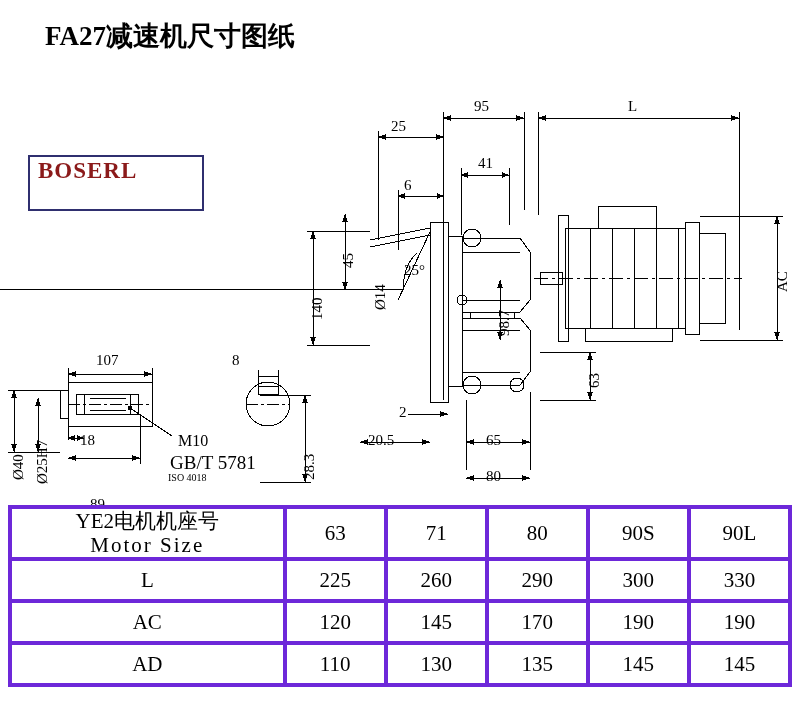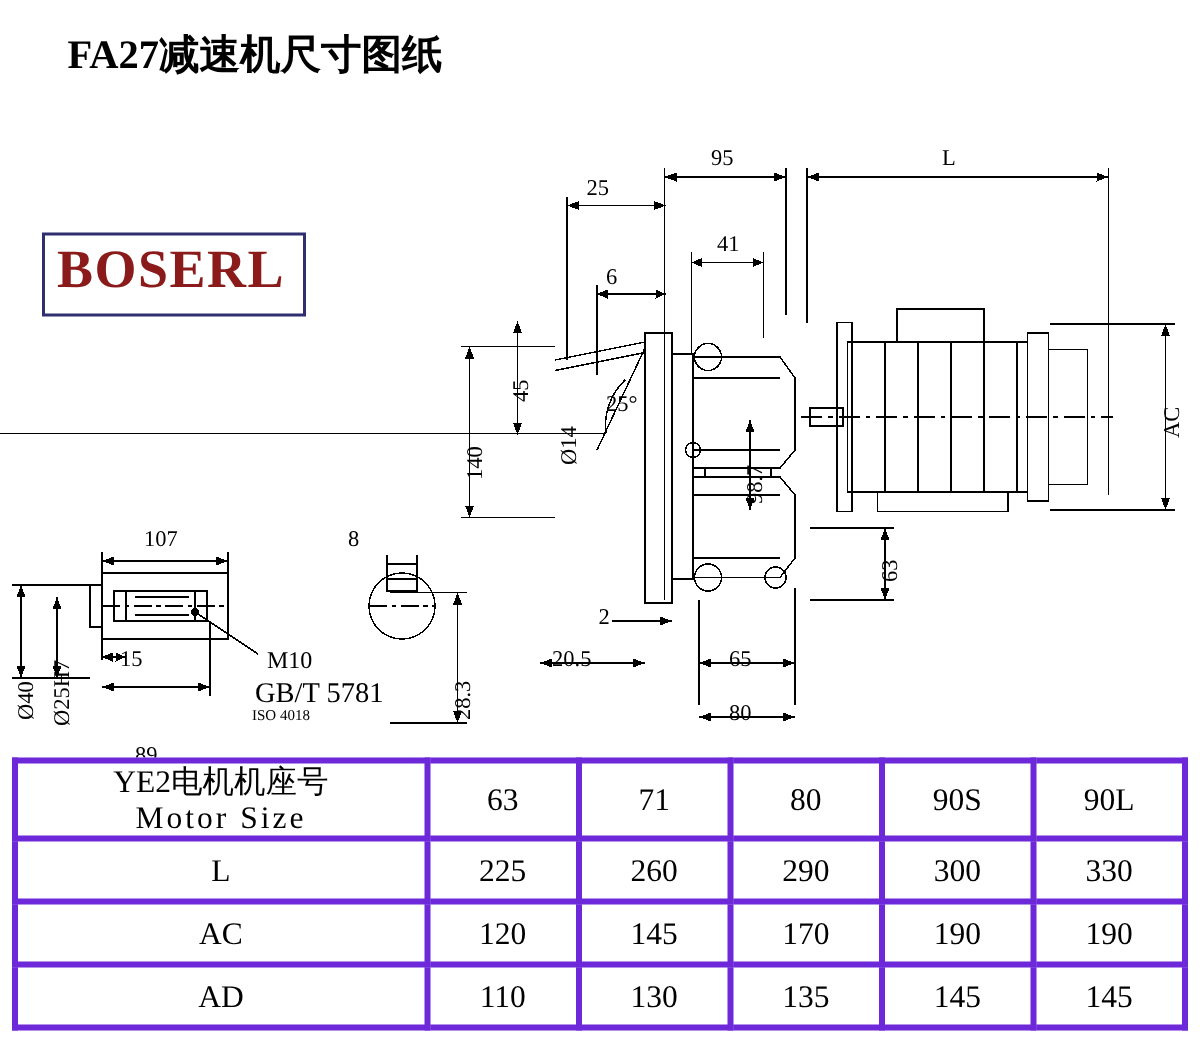--- a/index.html
+++ b/index.html
@@ -20,21 +20,21 @@
 
   
   .logo-box{
     position:absolute;left:28px;top:155px;width:176px;height:56px;
     border:2px solid #2f2f6f;
     box-sizing:border-box;
   }
   .logo-text{
     position:absolute;left:38px;top:158px;width:160px;
     font-family:"Liberation Serif", serif;
-    font-size:36px;font-weight:bold;color:#8b1a1a;
+    font-size:23px;font-weight:bold;color:#8b1a1a;
     letter-spacing:1px;white-space:nowrap;
   }
   .lbl{
     position:absolute;font-family:"Liberation Serif", serif;
     font-size:15px;white-space:nowrap;
   }
   .lbl-v{
     position:absolute;font-family:"Liberation Serif", serif;
     font-size:15px;white-space:nowrap;
     transform-origin:left top;
@@ -255,21 +255,21 @@
   <div class="lbl-v" style="left:586px;top:388px;">63</div>
 
   <div class="lbl" style="left:399px;top:404px;">2</div>
   <div class="lbl" style="left:368px;top:432px;">20.5</div>
   <div class="lbl" style="left:486px;top:432px;">65</div>
   <div class="lbl" style="left:486px;top:468px;">80</div>
   <div class="lbl-v" style="left:301px;top:480px;">28.3</div>
 
   <div class="lbl" style="left:96px;top:352px;">107</div>
   <div class="lbl" style="left:232px;top:352px;">8</div>
-  <div class="lbl" style="left:80px;top:432px;">15</div>
+  <div class="lbl" style="left:80px;top:432px;">18</div>
   <div class="lbl" style="left:90px;top:460px;margin-top:36px;">89</div>
   <div class="lbl-v" style="left:10px;top:480px;">Ø40</div>
   <div class="lbl-v" style="left:34px;top:484px;">Ø25H7</div>
 
   <div class="lbl" style="left:178px;top:432px;font-size:16px;">M10</div>
   <div class="lbl" style="left:170px;top:452px;font-size:19px;">GB/T 5781</div>
   <div class="lbl" style="left:168px;top:472px;font-size:10px;">ISO 4018</div>
 
   <table class="tbl">
     <tbody>

